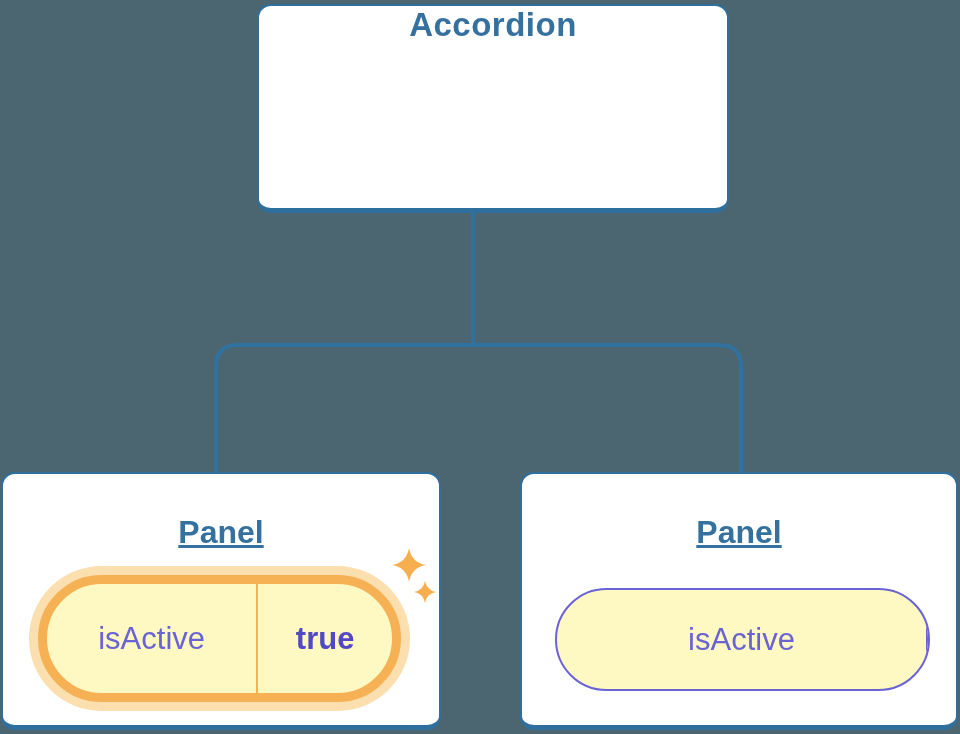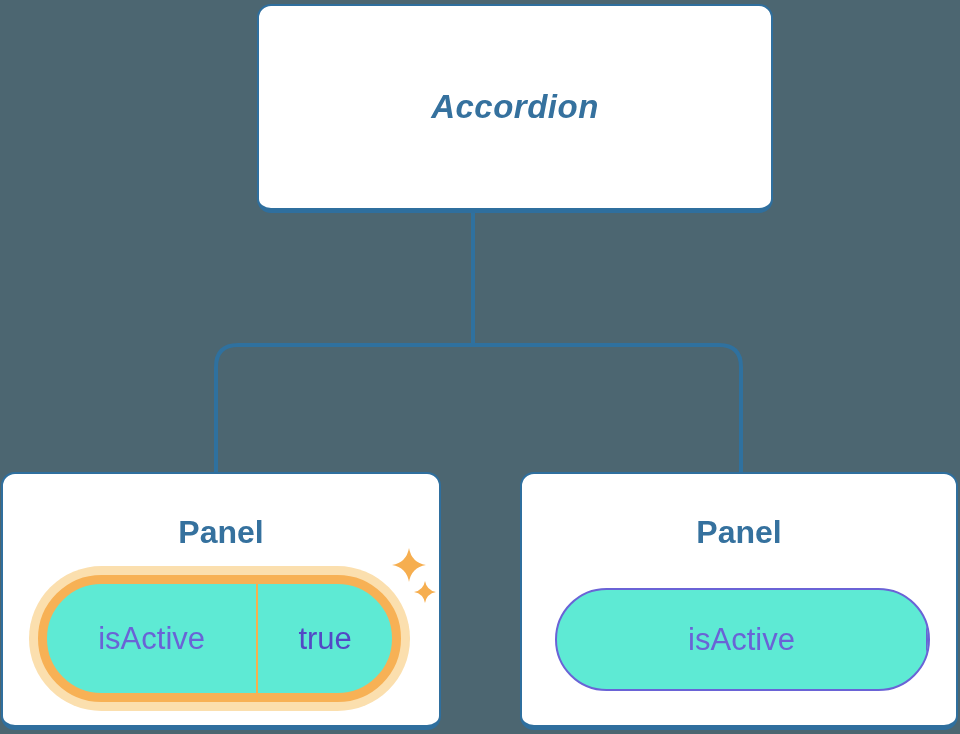--- a/index.html
+++ b/index.html
@@ -8,51 +8,51 @@
     background:#4c6671; overflow:hidden;
     font-family:"Liberation Sans", sans-serif;
   }
   .connector-svg { position:absolute; left:0; top:0; pointer-events:none; }
 
   .card {
     position:absolute; background:#ffffff; box-sizing:border-box;
     border:2px solid #2f6f9e; border-bottom-width:5px; border-radius:14px;
   }
   .root-card {
-    left:257px; top:4px; width:516px; height:209px;
-    display:flex; align-items:center; justify-content:center;font-style:italic;
+    left:257px; top:4px; width:472px; height:209px;
+    display:flex; justify-content:center;
   }
   .root-label {
     font-size:33px; font-weight:600; color:#35719e; letter-spacing:0.5px;
   }
   .panel-card-left  { left:1px;   top:472px; width:440px; height:258px; }
   .panel-card-right { left:520px; top:472px; width:438px; height:258px; }
   .panel-title {
     position:absolute; left:0; right:0; top:40px; text-align:center;
-    font-size:32px; font-weight:600; color:#35719e;
+    font-size:32px; font-weight:600; color:#35719e;text-decoration:underline;
   }
   .pill {
     position:absolute; box-sizing:border-box; border-radius:999px;
-    background:#5eead4; display:flex; align-items:stretch; overflow:hidden;
+    background:#fef9c3; display:flex; align-items:stretch; overflow:hidden;
   }
   .pill-active {
     left:35px; top:101px; width:363px; height:127px;
     border:9px solid #f7b155;
     box-shadow:0 0 0 9px #fbdfae;
   }
   .pill-inactive {
     left:33px; top:114px; width:375px; height:103px;
     border:2px solid #6a63d6;
   }
   .pill-cell {
     display:flex; align-items:center; justify-content:center;
     font-size:31px; color:#6a63d6; white-space:nowrap;
   }
   .cell-key-active    { flex:61; }
-  .cell-value-active  { flex:39; font-weight:normal; color:#5349c5; }
+  .cell-value-active  { flex:39; font-weight:bold; color:#5349c5; }
   .cell-key-inactive  { flex:57; }
   .cell-value-inactive{ flex:43; }
   .pill-divider-active   { width:2px; background:#f6b04e; }
   .pill-divider-inactive { width:2px; background:#6a63d6; }
   .sparkles { position:absolute; left:376px; top:64px; }
 </style>
 </head>
 <body>
 
 <div class="stage">

